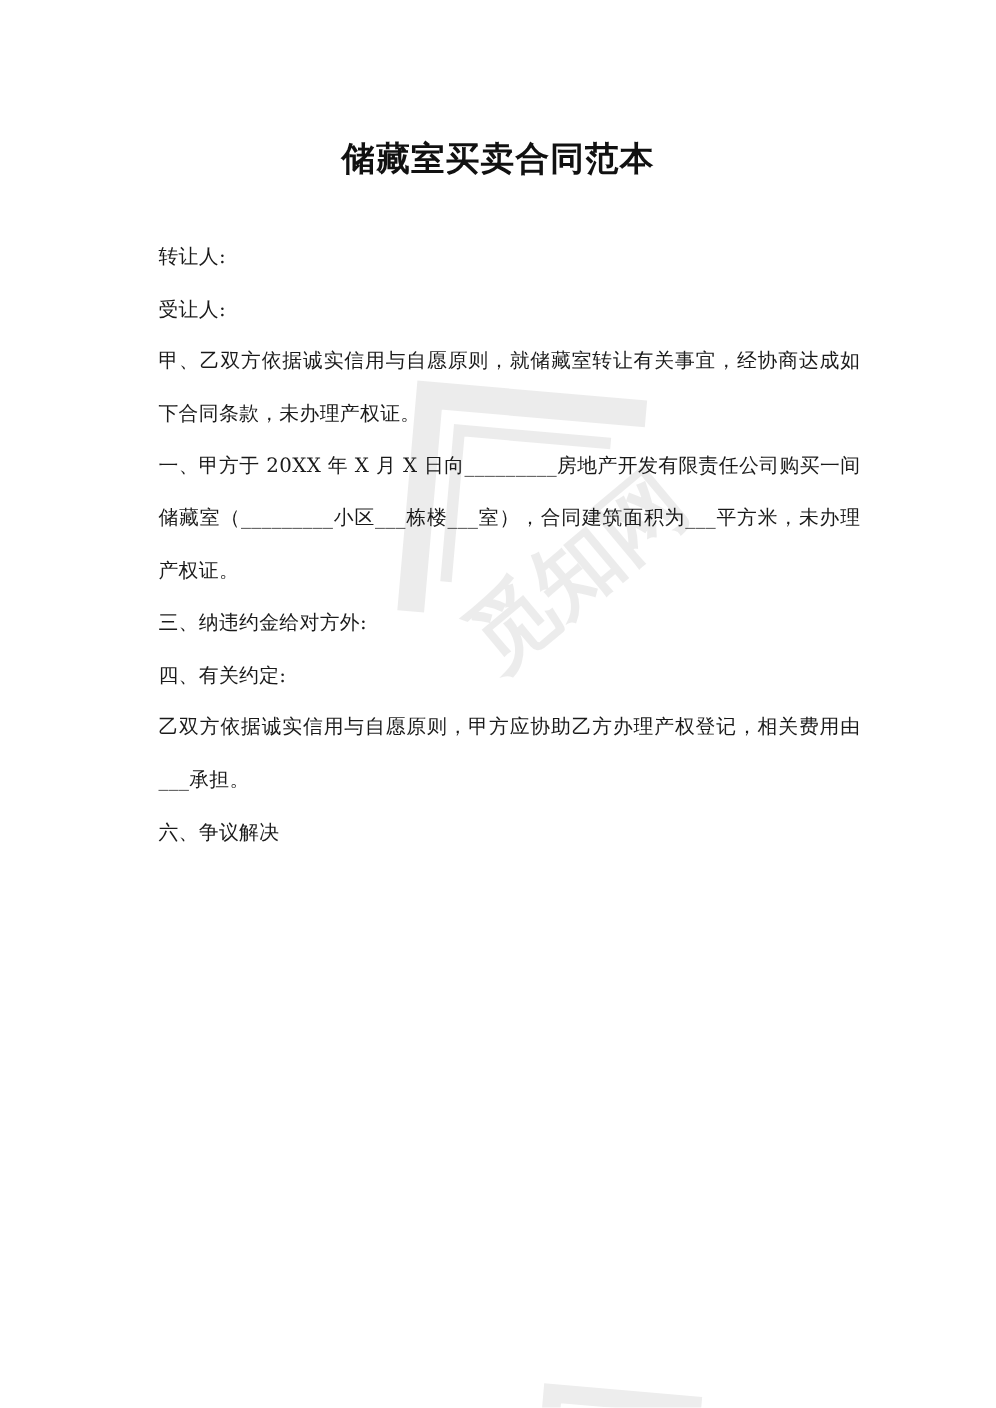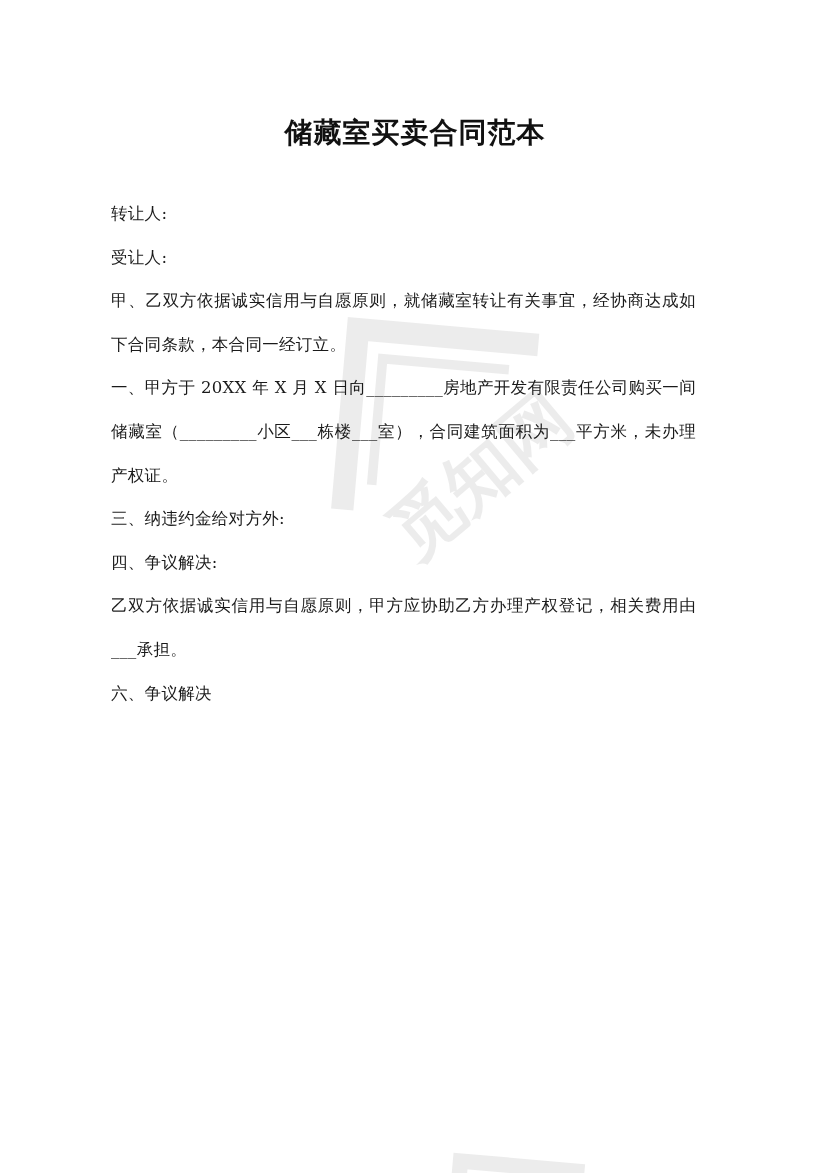--- a/index.html
+++ b/index.html
@@ -49,21 +49,21 @@
       text-align: center;
       font-family: "DejaVu Sans", "Liberation Sans", sans-serif;
       font-weight: bold;
       font-size: 28px;
       letter-spacing: 1px;
       color: #111;
       margin: 0;
     }
     .body-text {
       position: absolute;
-      left: 111px;
+      left: 132px;
       top: 192px;
       width: 585px;
       font-size: 16.5px;
       line-height: 43.6px;
       letter-spacing: 0.3px;
     }
     .para {
       margin: 0;
       text-align: justify;
       text-align-last: left;
@@ -83,21 +83,21 @@
   <svg class="watermark wm-2" viewBox="0 0 100 100">
     <polyline points="10,55 50,15 90,55" fill="none" stroke="#000" stroke-width="7"></polyline>
     <polyline points="22,55 50,27 78,55" fill="none" stroke="#000" stroke-width="3"></polyline>
   </svg>
 
   <h1 class="title">储藏室买卖合同范本</h1>
 
   <div class="body-text">
     <p class="para">转让人:</p>
     <p class="para">受让人:</p>
-    <p class="para">甲、乙双方依据诚实信用与自愿原则，就储藏室转让有关事宜，经协商达成如下合同条款，本合同一经订立。</p>
+    <p class="para">甲、乙双方依据诚实信用与自愿原则，就储藏室转让有关事宜，经协商达成如下合同条款，未办理产权证。</p>
     <p class="para">一、甲方于 20XX 年 X 月 X 日向_________房地产开发有限责任公司购买一间储藏室（_________小区___栋楼___室），合同建筑面积为___平方米，未办理产权证。</p>
     <p class="para">三、纳违约金给对方外:</p>
-    <p class="para">四、争议解决:</p>
+    <p class="para">四、有关约定:</p>
     <p class="para">乙双方依据诚实信用与自愿原则，甲方应协助乙方办理产权登记，相关费用由___承担。</p>
     <p class="para">六、争议解决</p>
   </div>
 
 </div>
 
 </body></html>

